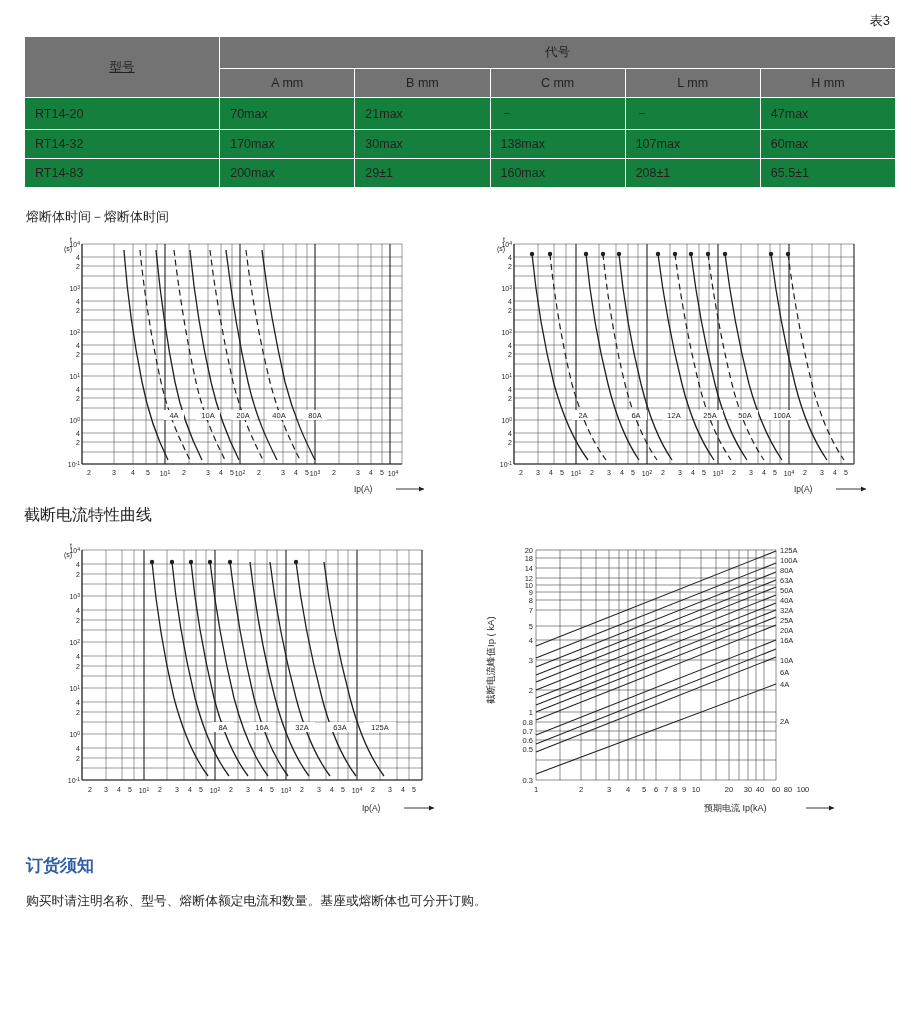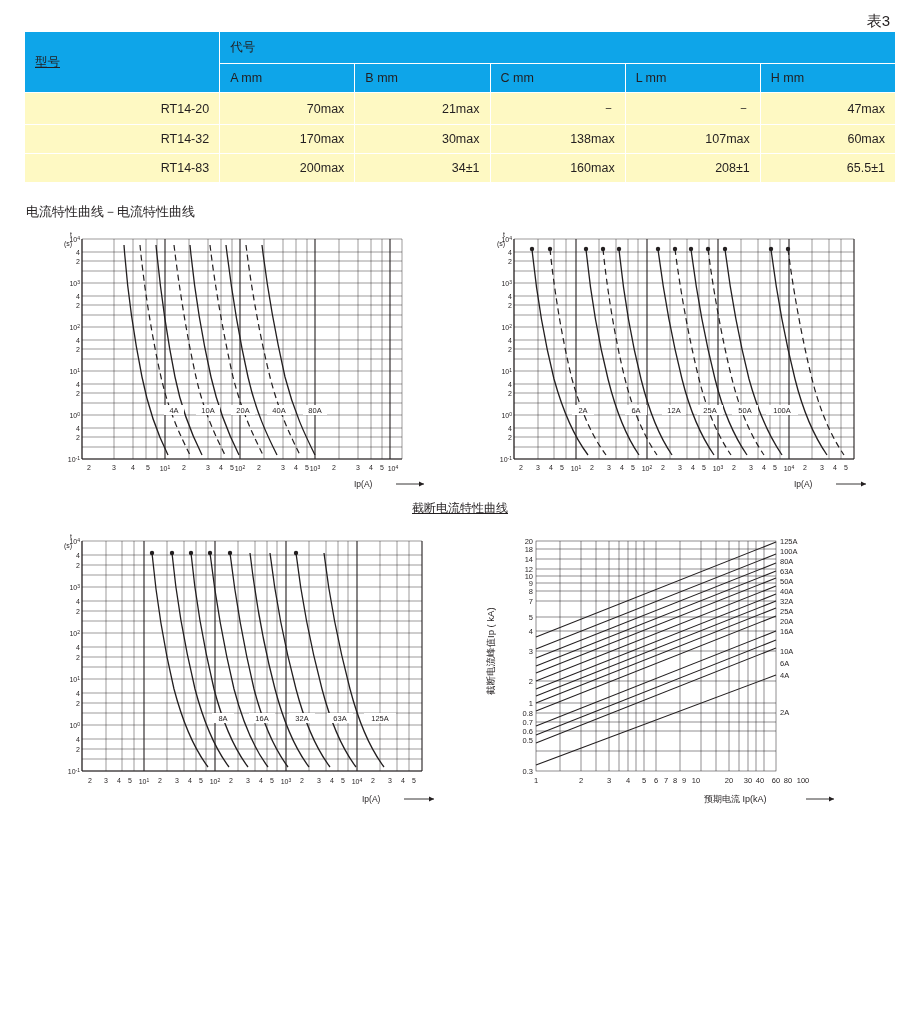--- a/index.html
+++ b/index.html
@@ -17,69 +17,68 @@
   }
   .page {
     position: relative;
     width: 920px;
     height: 1019px;
     box-sizing: border-box;
     padding: 0 24px;
   }
   .table-caption {
     text-align: right;
-    font-size: 15px;
+    font-size: 13px;
     color: #231f20;
     padding-right: 6px;
     padding-top: 12px;
+    padding-bottom: 6px;
   }
   table.spec {
     width: 100%;
     border-collapse: collapse;
     font-size: 12.5px;
     table-layout: fixed;
   }
   table.spec th, table.spec td {
     border: 1px solid #ffffff;
     padding: 7px 10px;
     text-align: left;
     font-weight: normal;
     color: #231f20;
   }
   table.spec thead th {
-    background: #0ea5e9;
+    background: #737373;
+    text-align: center;
   }
   table.spec tbody td {
-    background: #fef9c3;
-    text-align: right;
+    background: #15803d;
   }
   .col-model { width: 20%; text-decoration: underline; }
   .th-daihao {
     text-align: left;
   }
   .section-title {
     font-size: 13px;
     margin: 20px 0 6px 2px;
     color: #231f20;
   }
   .charts-row {
     display: flex;
     justify-content: space-between;
     align-items: flex-start;
   }
   .chart-box {
     position: relative;
   }
   .chart-mid-caption {
-    text-align: center;
-    font-size: 12px;
+    font-size: 16px;
     margin-top: 4px;
     margin-bottom: 2px;
     color: #231f20;
-    text-decoration: underline;
   }
   .charts-row2 {
     display: flex;
     justify-content: space-between;
     align-items: flex-start;
     margin-top: 8px;
   }
   .order-title {
     color: #2e5fa3;
     font-size: 17px;
@@ -134,29 +133,29 @@
         <td>RT14-32</td>
         <td>170max</td>
         <td>30max</td>
         <td>138max</td>
         <td>107max</td>
         <td>60max</td>
       </tr>
       <tr>
         <td>RT14-83</td>
         <td>200max</td>
-        <td>34±1</td>
+        <td>29±1</td>
         <td>160max</td>
         <td>208±1</td>
         <td>65.5±1</td>
       </tr>
     </tbody>
   </table>
 
-  <div class="section-title">电流特性曲线－电流特性曲线</div>
+  <div class="section-title">熔断体时间－熔断体时间</div>
 
   <div class="charts-row">
 
     <div class="chart-box">
       <svg width="420" height="265" viewBox="0 0 420 265">
 
         <g stroke="#231f20" stroke-width="0.45" fill="none">
 
           <line x1="58" y1="12" x2="378" y2="12"></line>
           <line x1="58" y1="56" x2="378" y2="56"></line>
@@ -693,14 +692,16 @@
           <text x="304" y="153">4A</text>
           <text x="304" y="190">2A</text>
         </g>
         <text x="228" y="277" font-size="9">预期电流 Ip(kA)</text>
         <line x1="330" y1="274" x2="358" y2="274" stroke="#231f20" stroke-width="0.9"></line>
         <path d="M358,274 l-5,-2.5 l0,5 z" fill="#231f20"></path>
       </svg>
     </div>
   </div>
 
+  <div class="order-title">订货须知</div>
+  <div class="order-line">购买时请注明名称、型号、熔断体额定电流和数量。基座或熔断体也可分开订购。</div>
 
 </div>
 
 </body></html>

